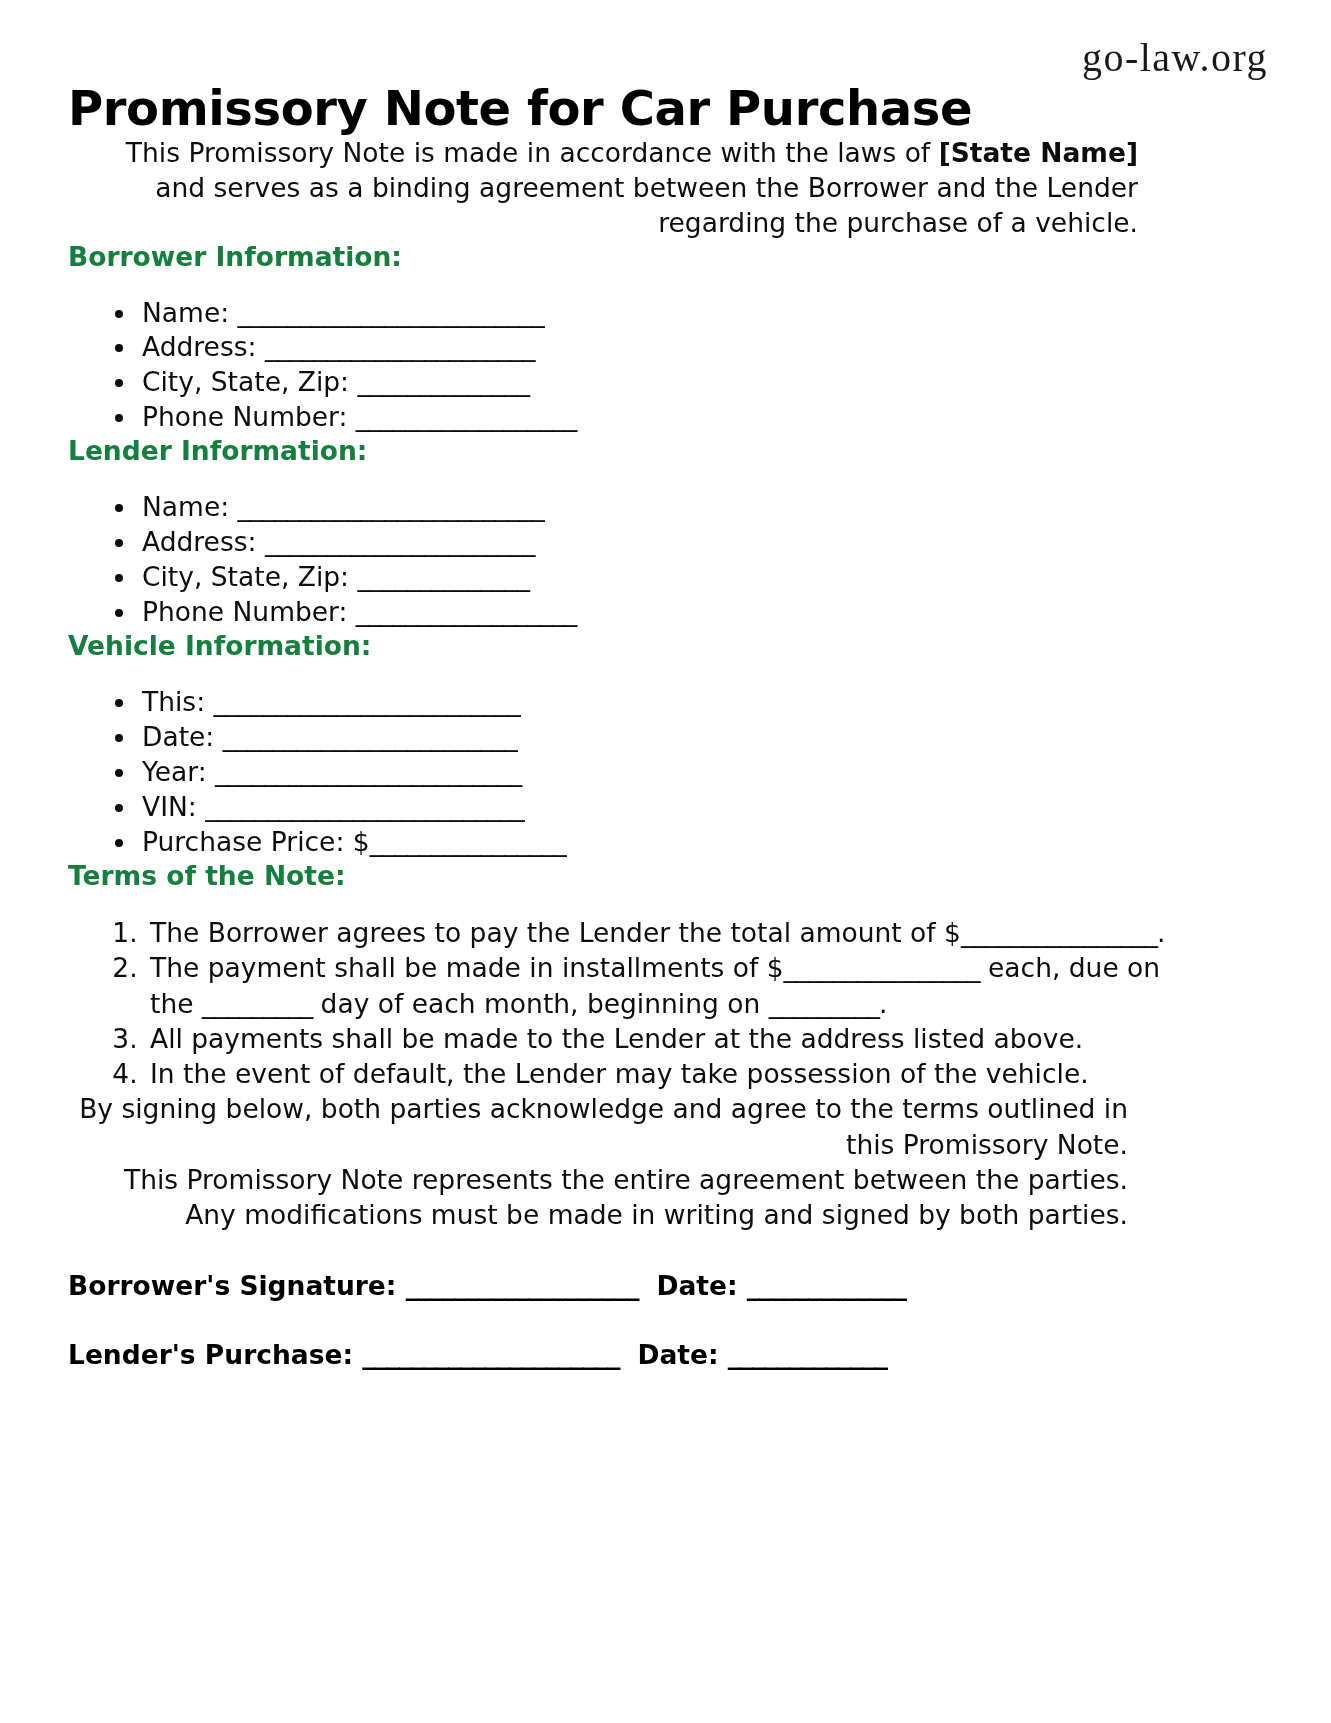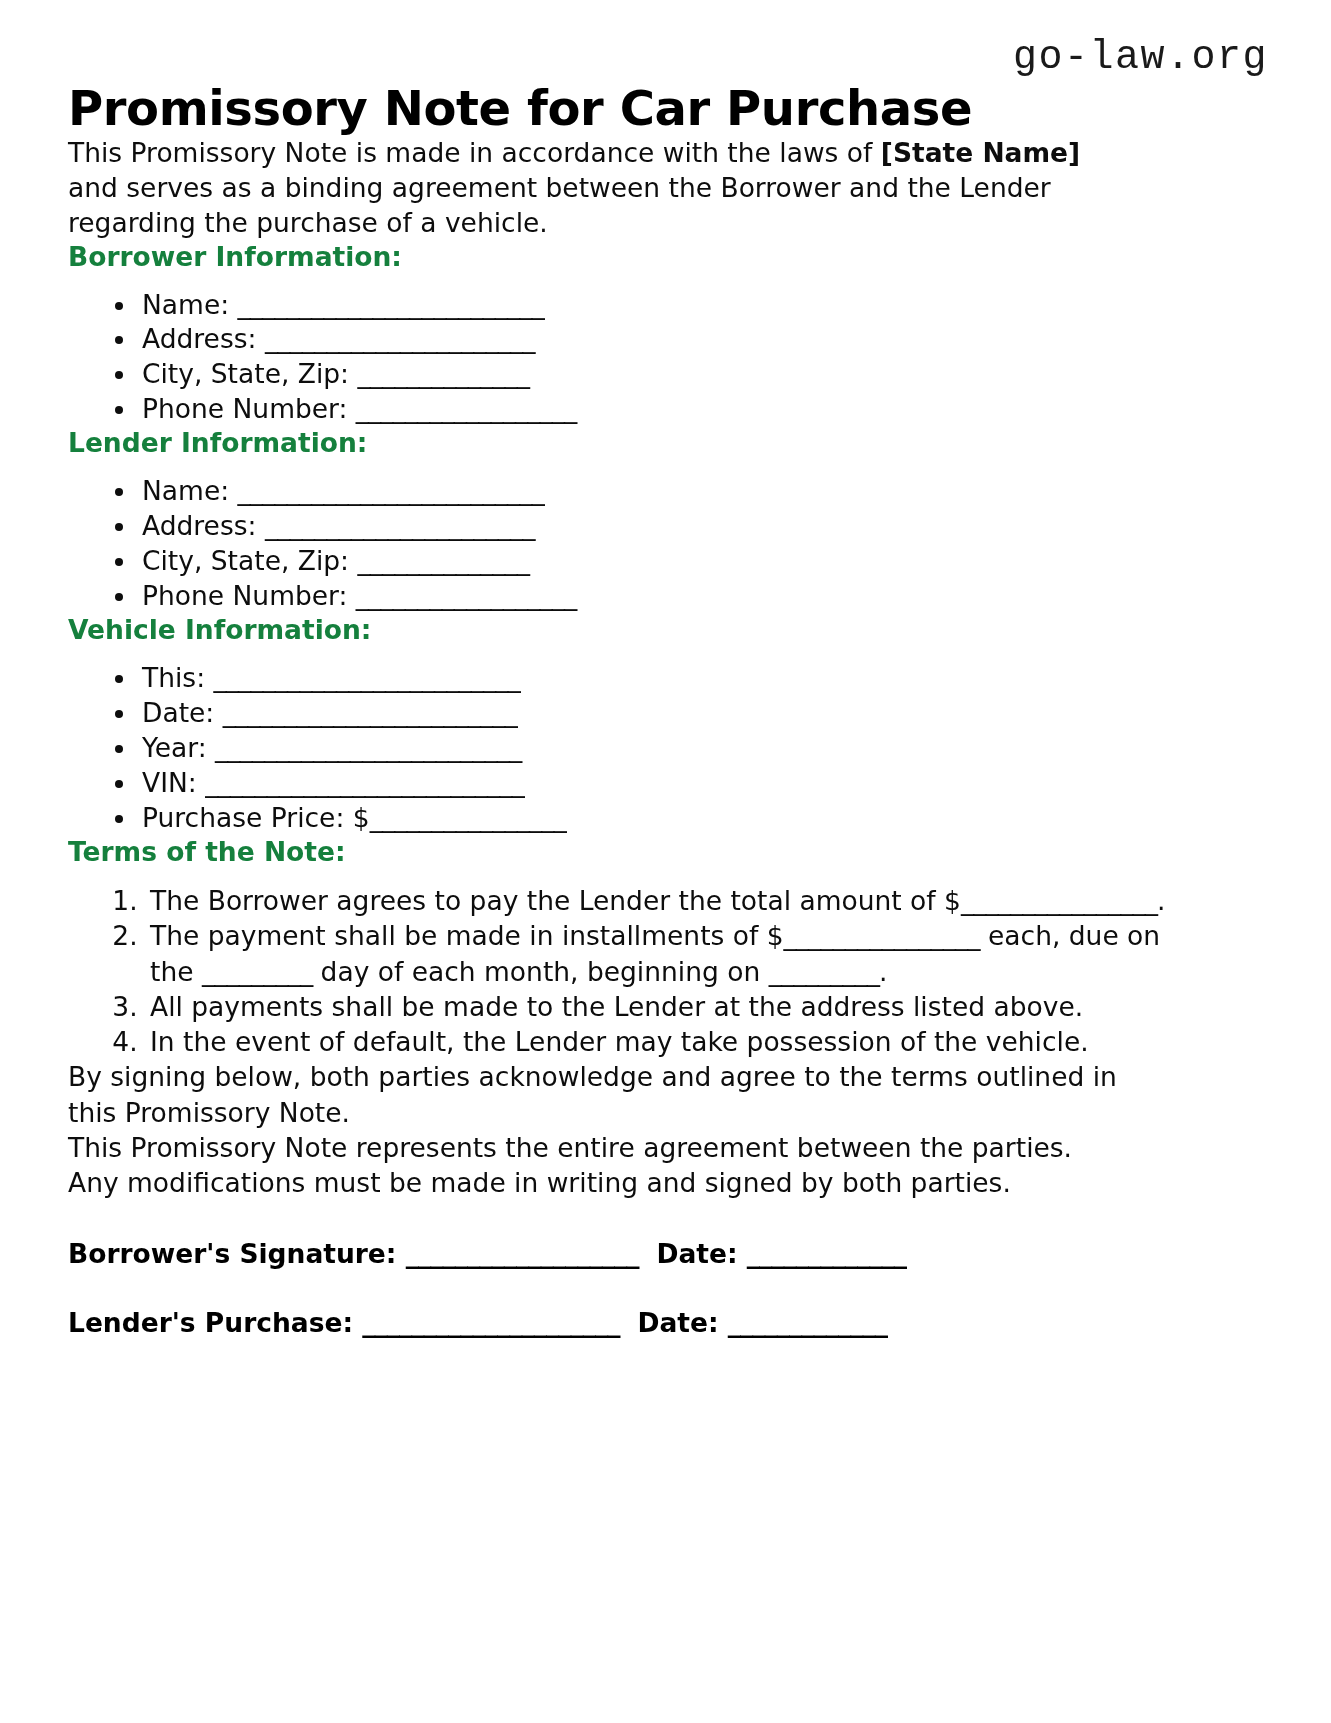--- a/index.html
+++ b/index.html
@@ -20,21 +20,21 @@
     width: 1331px;
     height: 1723px;
     background: #ffffff;
     box-sizing: border-box;
     padding: 0;
   }
   .watermark {
     position: absolute;
     top: 38px;
     right: 63px;
-    font-family: Liberation Mono, monospace;
+    font-family: Liberation Serif, serif;
     font-size: 40px;
     letter-spacing: 1.5px;
     color: #1a1a1a;
     white-space: nowrap;
     line-height: 1;
     text-align: center;
   }
   .content {
     position: absolute;
     left: 68px;
@@ -50,37 +50,38 @@
     padding-top: 82px;
     letter-spacing: -0.4px;
     color: #000;
   }
   p.para {
     font-size: 26.5px;
     line-height: 1.33;
     margin: 0;
     color: #0d0d0d;
     font-weight: 400;
+    text-align: right;
   }
   .intro {
     margin-top: 48px;
     width: 1070px;
   }
   .para b, .bold {
     font-weight: bold;
   }
   h2.section-head {
     font-size: 26.5px;
     font-weight: bold;
     margin: 0;
     color: #15803d;
   }
   .sp-before-head { margin-top: 35px; }
   ul.fields, ol.terms {
-    margin: 16px 0 0 0;
+    margin: 24px 0 0 0;
     padding-left: 70px;
   }
   ul.fields { list-style-type: disc; }
   ol.terms { list-style-type: decimal; padding-left: 78px; }
   ul.fields li, ol.terms li {
     font-size: 26.5px;
     line-height: 1.32;
     color: #0d0d0d;
     margin: 0;
     padding-left: 4px;

